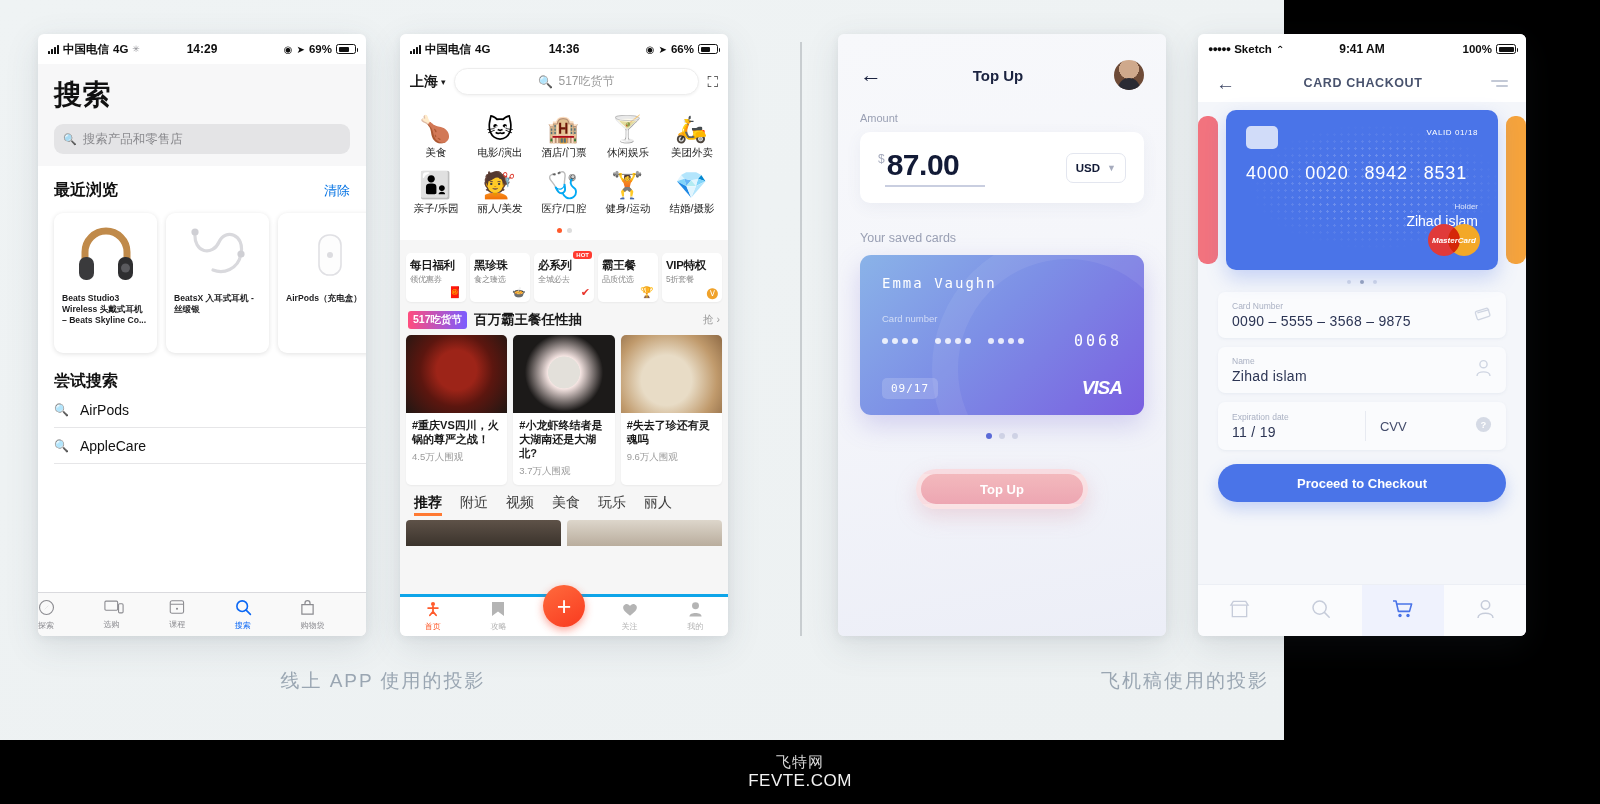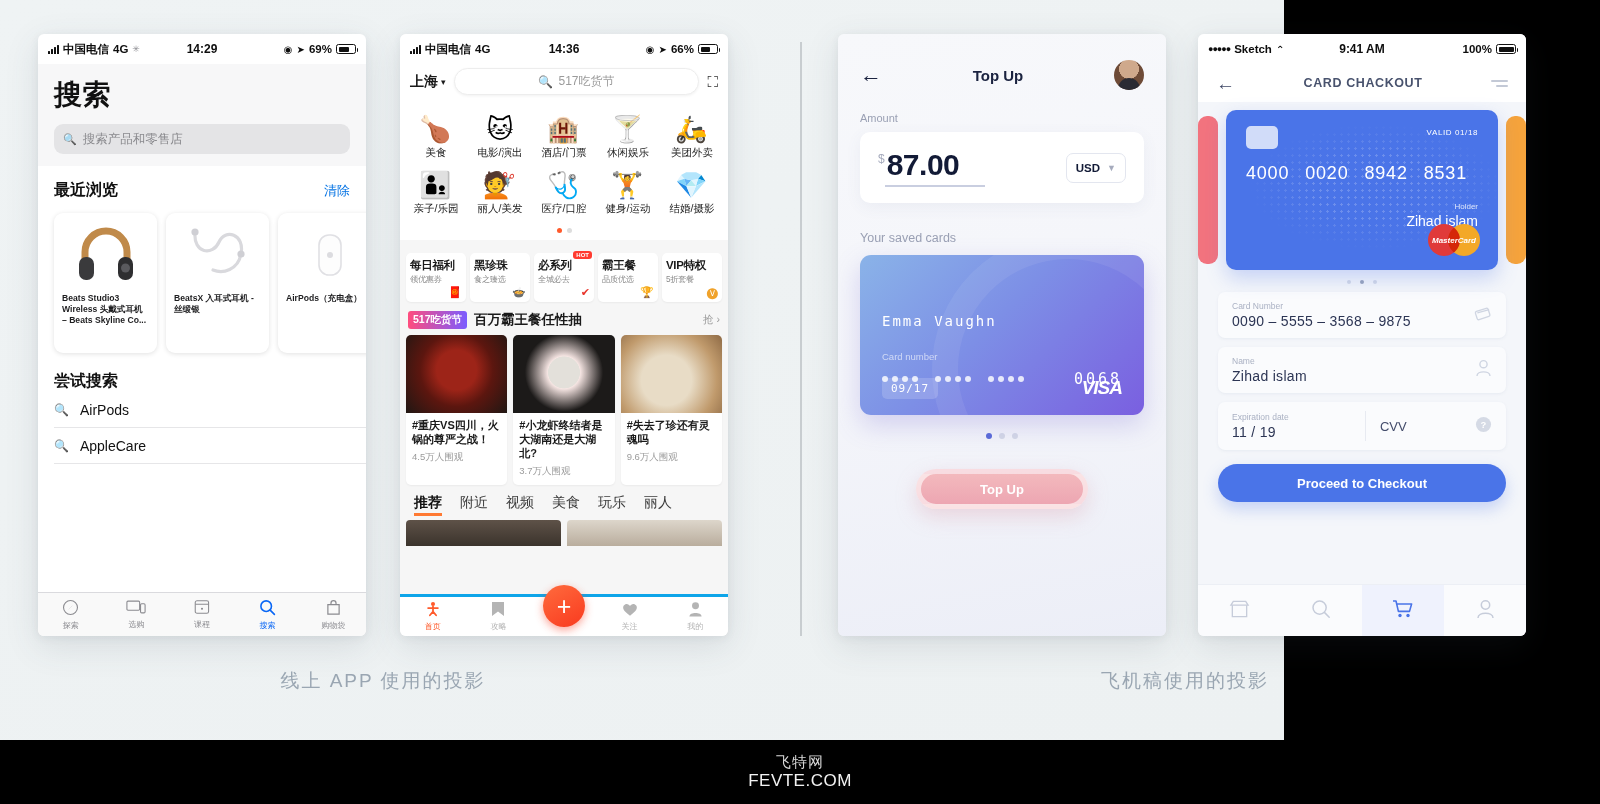--- a/index.html
+++ b/index.html
@@ -78,21 +78,21 @@
   .p1-try { padding: 4px 16px 0; }
   .p1-try h3 { font-size: 16px; font-weight: 700; color: #111; }
   .p1-row {
     display: flex; align-items: center; gap: 11px; height: 36px;
     margin-left: 16px; border-bottom: 1px solid #e6e6e8; font-size: 14px; color: #111;
   }
   .p1-tabbar {
     position:absolute; bottom:0; left:0; right:0; height: 44px; background:#f9f9f9;
     border-top: 1px solid #dadade; display:flex;
   }
-  .p1-tab { flex:1; display:flex; flex-direction:column; align-items:center; justify-content:center; gap:2px; color:#8b8b90; }
+  .p1-tab { flex:1; display:flex; flex-direction:column; justify-content:center; gap:2px; color:#8b8b90; }
   .p1-tab span { font-size: 8px; }
   .p1-tab.active { color: #0a67f5; }
 
   
   #phone2 { background: #f6f6f6; }
   .p2-searchbar { background:#fff; padding: 4px 10px 9px; display:flex; align-items:center; gap:8px; }
   .p2-city { font-size: 14px; font-weight: 700; color:#1a1a1a; display:flex; align-items:center; gap:3px; white-space:nowrap;}
   .p2-input {
     flex:1; height: 27px; border-radius: 14px; border: 1px solid #ededed; background:#fff;
     display:flex; align-items:center; justify-content:center; gap:5px; color:#9b9b9b; font-size: 12px;
@@ -167,21 +167,21 @@
     display:flex; align-items:center; gap:7px; font-size: 11.5px; font-weight:700; color:#121a36;
   }
   .p3-lab2 { font-size: 12.5px; color:#9aa0b4; padding: 28px 22px 10px; }
   .p3-card {
     margin: 0 22px; height: 160px; border-radius: 11px; padding: 20px 22px;
     background: linear-gradient(135deg,#8ab3e8 0%,#7d8fe6 45%,#7a5fe0 100%);
     box-shadow: 0 10px 26px rgba(110,100,210,.25); color:#fff; position:relative; overflow:hidden;
   }
   .p3-card::after{content:''; position:absolute; right:-60px; bottom:-90px; width:220px;height:220px;
                   border-radius:50%; border:26px solid rgba(255,255,255,.07);}
-  .p3-holder { font-family:"DejaVu Sans Mono","Liberation Mono",monospace; font-size: 14px; letter-spacing: 2px; margin-top: 38px; }
+  .p3-holder { font-family:"DejaVu Sans Mono","Liberation Mono",monospace; font-size: 14px; letter-spacing: 2px; }
   .p3-cnlab { font-size: 9.5px; color: rgba(255,255,255,.62); margin-top: 22px; }
   .p3-cnrow { display:flex; align-items:center; margin-top: 8px; }
   .p3-dots { display:flex; gap: 17px; }
   .p3-dots b { display:flex; gap:4px; }
   .p3-dots i { width:6px;height:6px;border-radius:50%; background:rgba(255,255,255,.82); display:block;}
   .p3-last { margin-left:auto; font-family:"DejaVu Sans Mono","Liberation Mono",monospace;
              font-size: 15px; letter-spacing: 3px; }
   .p3-exp { position:absolute; left: 22px; bottom: 16px; background: rgba(255,255,255,.17);
             border-radius: 5px; padding: 4px 9px; font-family:"DejaVu Sans Mono","Liberation Mono",monospace;
             font-size: 11px; letter-spacing: 1px;}

